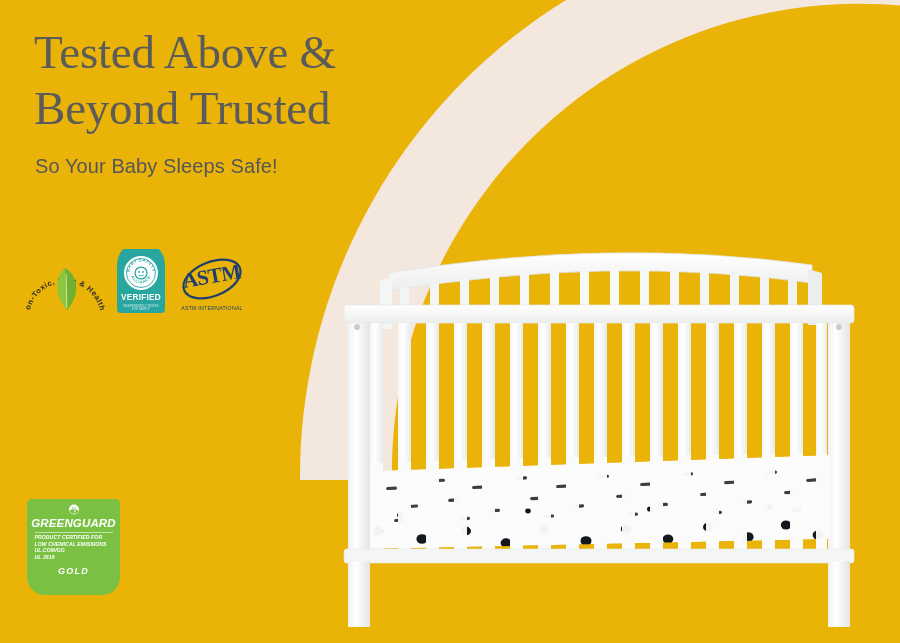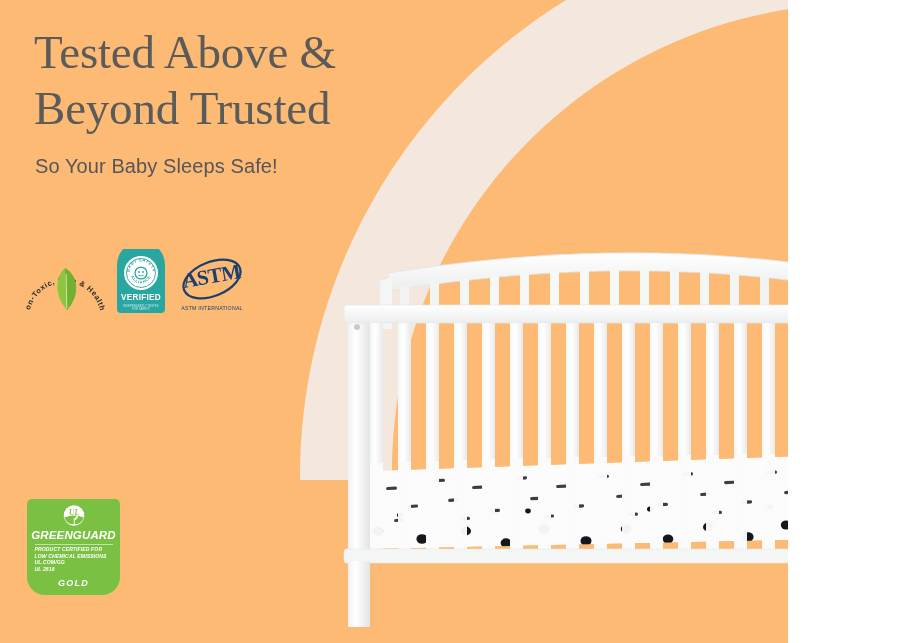--- a/index.html
+++ b/index.html
@@ -6,24 +6,24 @@
     margin: 0;
     padding: 0;
     background: #ffffff;
   }
   body {
     font-family: "Liberation Sans", sans-serif;
   }
 
   #banner {
     position: relative;
-    width: 788px;
+    width: 900px;
     height: 643px;
     overflow: hidden;
-    background: #fdba74;
+    background: #eab308;
   }
 
   
   .bg-arc {
     position: absolute;
     inset: 0;
     width: 900px;
     height: 643px;
     pointer-events: none;
   }
@@ -117,21 +117,21 @@
     color: #ffffff;
     letter-spacing: 0.1px;
     text-align: left;
     width: 78px;
     font-weight: bold;
   }
   .gg-gold-wrap {
     margin-top: auto;
     width: 100%;
     text-align: center;
-    padding-bottom: 5px;
+    padding-bottom: 17px;
   }
   .gg-gold {
     font-family: "Liberation Sans", sans-serif;
     font-size: 9px;
     font-weight: bold;
     color: #ffffff;
     letter-spacing: 1.2px;
   }
 
   

